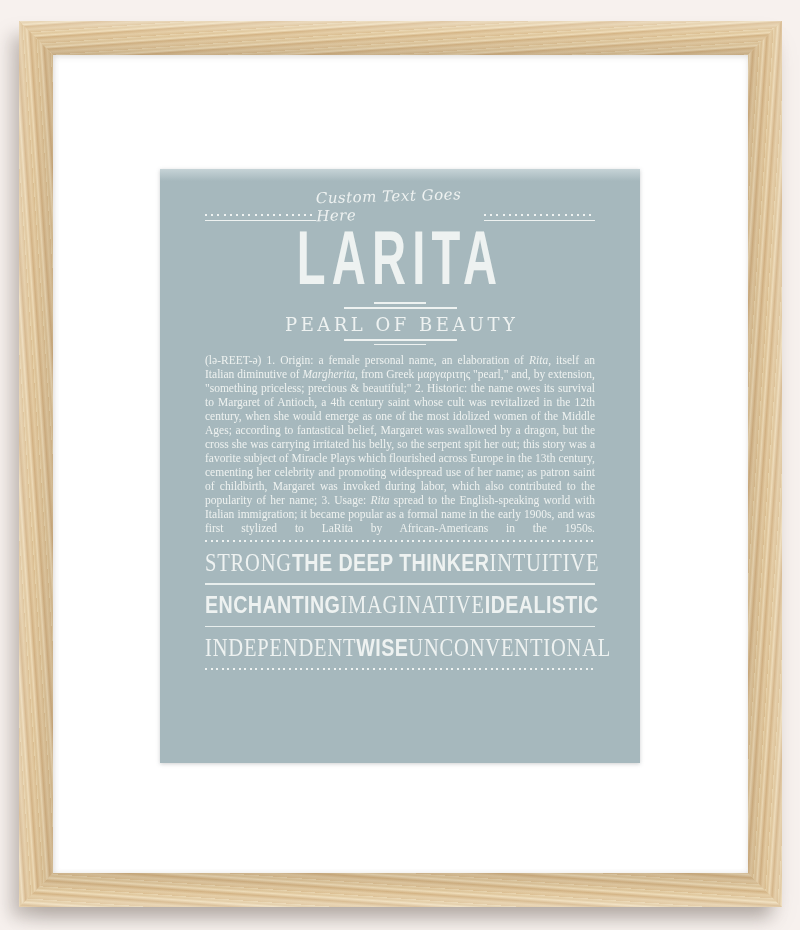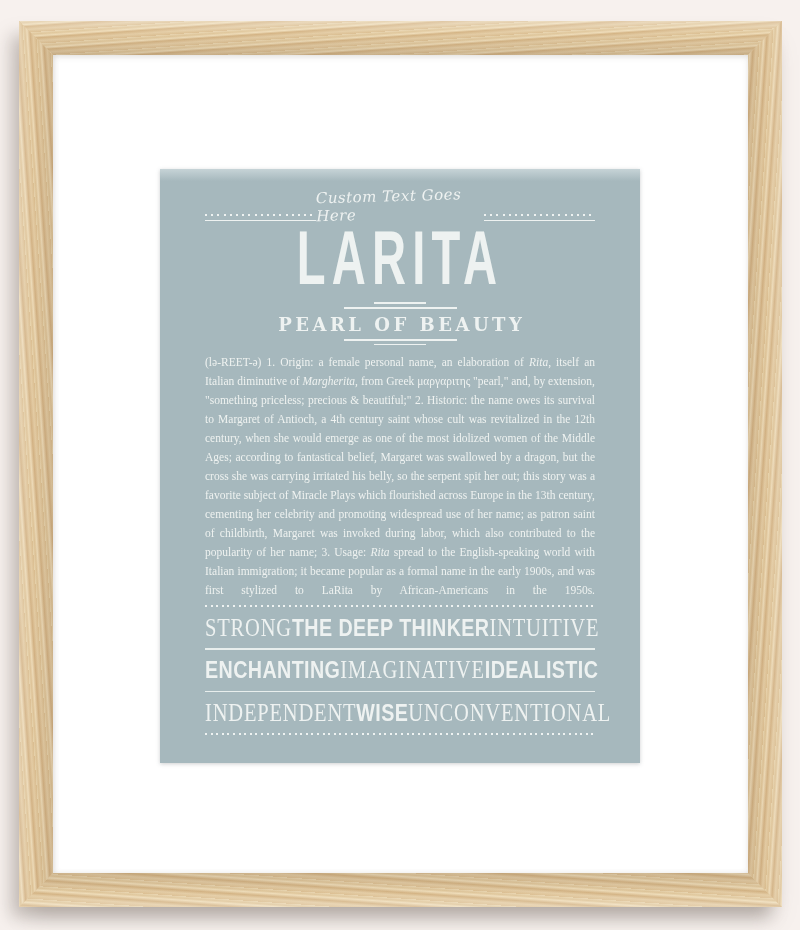--- a/index.html
+++ b/index.html
@@ -96,28 +96,28 @@
     font-size:76px;line-height:58px;letter-spacing:10px;
     transform:scaleX(.62);transform-origin:50% 50%;
     white-space:nowrap;
   }
   .divider{margin:15px auto 0;display:flex;flex-direction:column;align-items:center;gap:3px;}
   .divider.below{margin-top:4px;}
   .divider .short{width:52px;height:1.5px;background:currentColor;}
   .divider .long{width:113px;height:2px;background:currentColor;}
   .subtitle{
     margin-top:6px;text-align:center;
-    font-family:"DejaVu Serif",serif;font-weight:700;
+    font-family:"DejaVu Serif",serif;font-weight:400;
     font-size:18px;line-height:20px;letter-spacing:3.5px;text-indent:3.5px;
   }
   
   .definition{
     margin:8px auto 0;width:390px;
     font-family:"Liberation Serif",serif;
-    font-size:11.5px;line-height:19px;
+    font-size:11.5px;line-height:14px;
     text-align:justify;text-align-last:justify;
     color:rgba(241,245,243,.96);
   }
   .definition .it{font-style:italic;}
   
   .traits{margin-top:5px;width:390px;margin-left:auto;margin-right:auto;}
   .dotted-line{
     height:2px;
     background:repeating-linear-gradient(90deg, currentColor 0 2px, transparent 2px 5.6px);
   }

